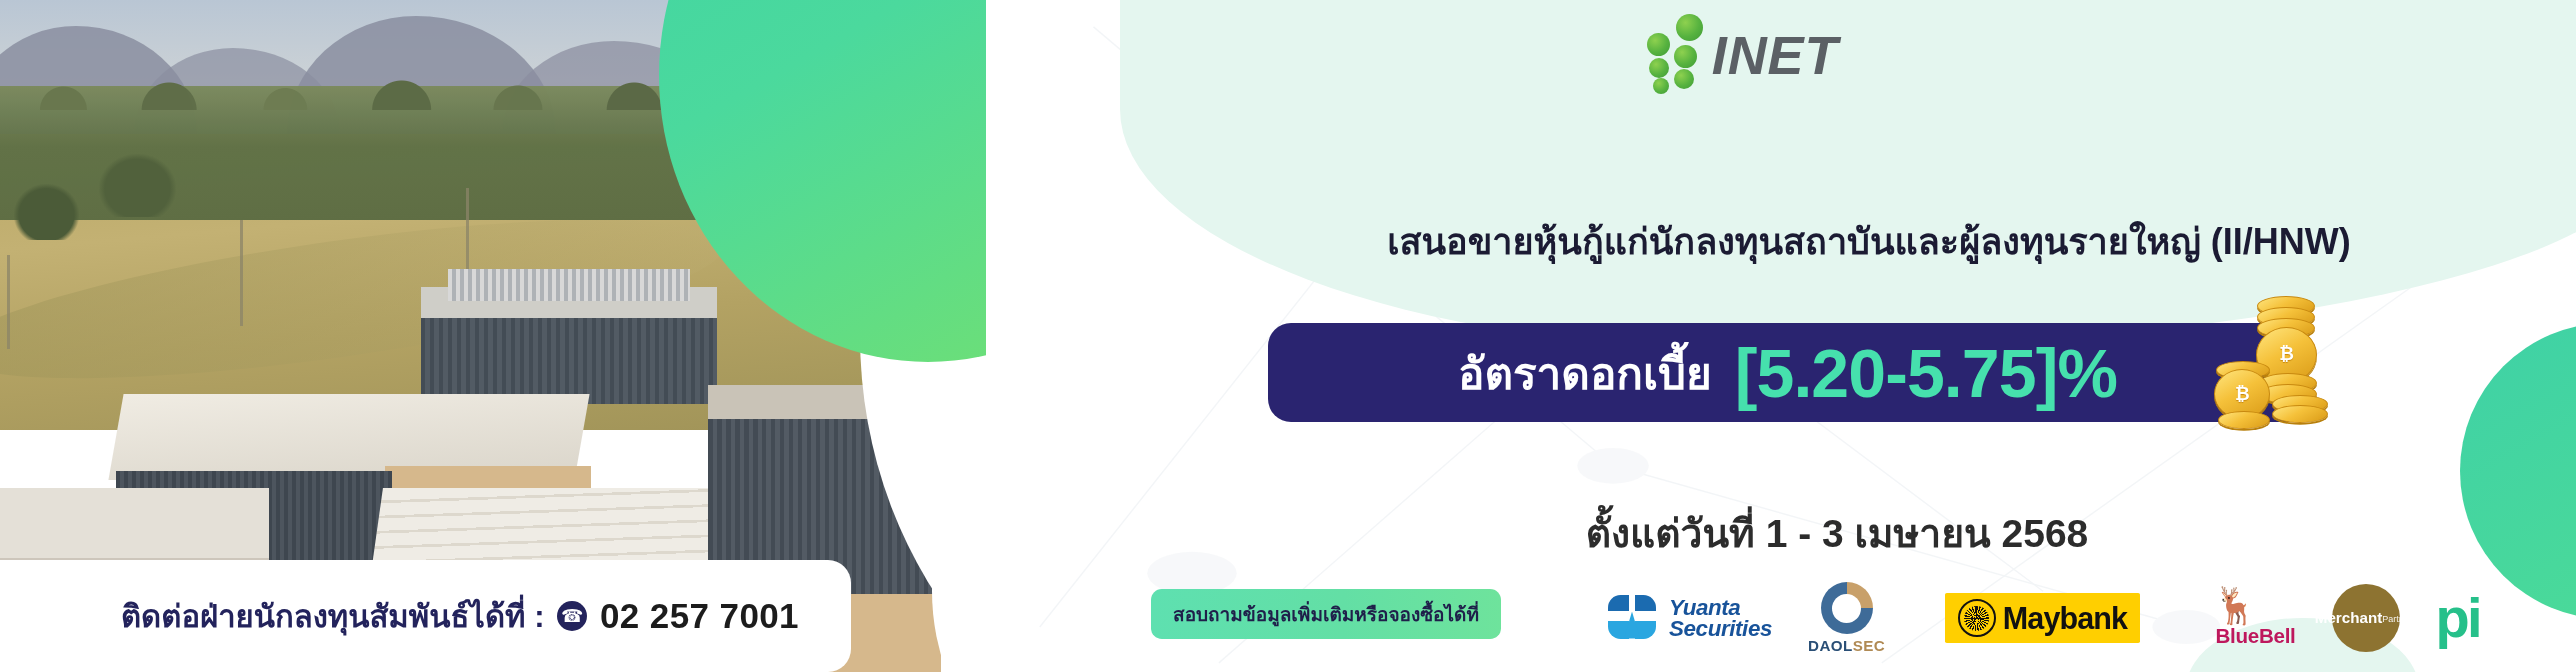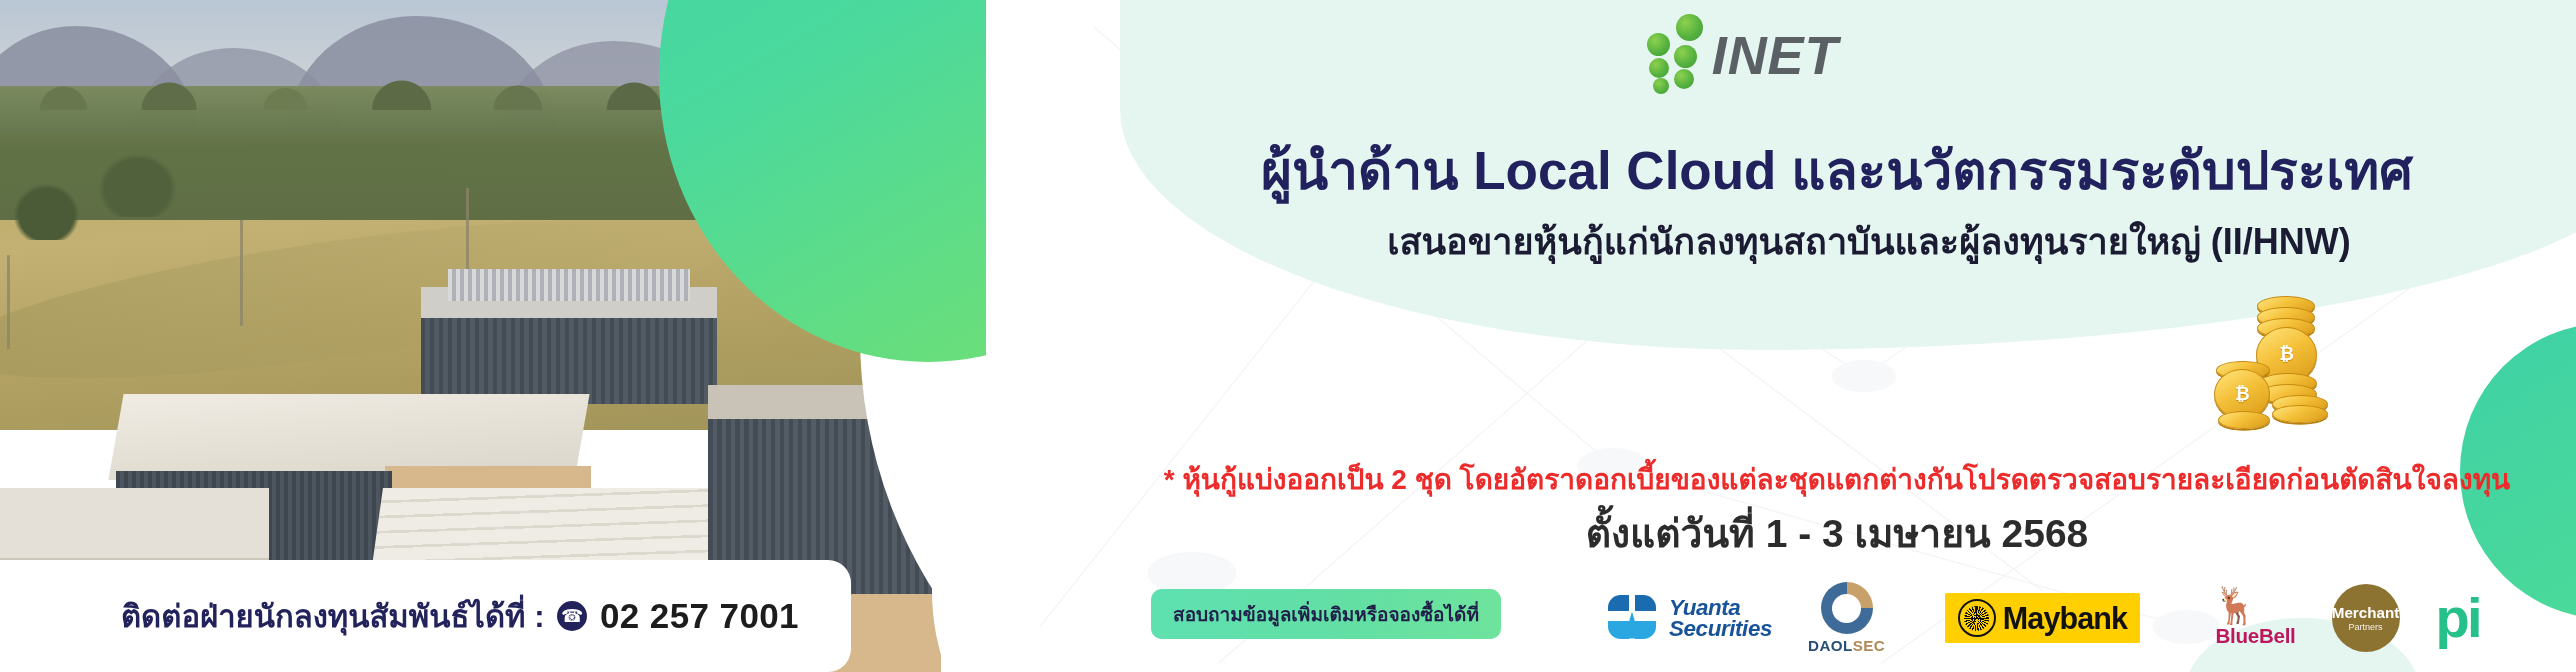--- a/index.html
+++ b/index.html
@@ -178,21 +178,21 @@
   .mb-mark{width:34px;height:34px;border-radius:50%;border:2.7px solid #111;position:relative;}
   .mb-mark:after{content:"";position:absolute;left:4.5px;top:4.5px;right:4.5px;bottom:4.5px;
     border-radius:50%;background:repeating-conic-gradient(#111 0 7deg,#ffcf00 7deg 14deg);}
   .mb-txt{font-size:30.5px;font-weight:bold;color:#111;letter-spacing:-0.9px;}
 
   .bb{display:flex;flex-direction:column;align-items:center;}
   .bb-mark{font-size:36px;line-height:1;color:#2b2f78;}
   .bb-txt{font-size:20.6px;font-weight:bold;color:#be185d;letter-spacing:-0.3px;margin-left:40px;}
 
   .mp{width:68px;height:68px;border-radius:50%;background:#8d7331;
-    display:flex;flex-direction:column;align-items:center;justify-content:center;color:#fff;}
+    display:flex;flex-direction:row;align-items:center;justify-content:center;color:#fff;}
   .mp b{font-size:15.2px;font-weight:600;line-height:1;}
   .mp s{font-size:9px;text-decoration:none;opacity:.9;margin-top:1.8px;}
 
   .pi{font-size:56px;font-weight:bold;color:#26c08a;line-height:.8;letter-spacing:-2.7px;}
 
   
   #contact{
     position:absolute;left:-63px;top:560px;width:914px;height:112px;
     background:#ffffff;border-radius:0 23px 23px 0;
     display:flex;align-items:center;justify-content:flex-end;gap:12.5px;
@@ -298,42 +298,44 @@
       <span style="left:36px;top:1.8px;width:27px;height:27px;"></span>
       <span style="left:7.2px;top:20px;width:23px;height:23px;"></span>
       <span style="left:34px;top:32px;width:23px;height:23px;"></span>
       <span style="left:9px;top:45px;width:20px;height:20px;"></span>
       <span style="left:34px;top:56px;width:20px;height:20px;"></span>
       <span style="left:12.5px;top:65px;width:16px;height:16px;"></span>
     </div>
     <div id="logo-word">INET</div>
   </div>
 
-  <div id="headline">ผู้นำด้าน Local Cloud และนวัตกรรมระดับประเทศ</div>
   <div id="subhead">เสนอขายหุ้นกู้แก่นักลงทุนสถาบันและผู้ลงทุนรายใหญ่ (II/HNW)</div>
 
+  <div id="ratebox">
+    <span id="rate-label">อัตราดอกเบี้ย</span>
+    <span id="rate-value">[5.20-5.75]%</span>
+  </div>
   <div id="coins">
     <div class="coin" style="left:48px;top:0;width:56px;height:18px;"></div>
     <div class="coin" style="left:48px;top:10.8px;width:56px;height:18px;"></div>
     <div class="coin" style="left:48px;top:21.5px;width:56px;height:18px;"></div>
     <div class="coin" style="left:47px;top:30.5px;width:59px;height:54px;">
         <b>₿</b>
       </div>
     <div class="coin" style="left:50px;top:77px;width:56px;height:18px;"></div>
     <div class="coin" style="left:50px;top:88px;width:56px;height:18px;"></div>
     <div class="coin" style="left:7.2px;top:65px;width:52px;height:16px;"></div>
     <div class="coin" style="left:5.4px;top:73px;width:54px;height:48px;">
         <b>₿</b>
       </div>
     <div class="coin" style="left:9px;top:115px;width:50px;height:16px;"></div>
     <div class="coin" style="left:63px;top:99px;width:54px;height:16px;"></div>
     <div class="coin" style="left:63px;top:109px;width:54px;height:16px;"></div>
   </div>
 
-  <div id="disclaim">* หุ้นกู้แบ่งออกเป็น 2 ชุด โดยอัตราดอกเบี้ยของแต่ละชุดแตกต่างกันโปรดตรวจสอบรายละเอียดก่อนตัดสินใจลงทุน</div>
   <div id="dateline">ตั้งแต่วันที่ 1 - 3 เมษายน 2568</div>
 
   <div id="cta">สอบถามข้อมูลเพิ่มเติมหรือจองซื้อได้ที่</div>
 
   <div id="partners">
 
     <div class="plogo">
       <div class="yt-mark">
         <i style="left:3.6px;top:5.4px;width:21.5px;height:16px;border-radius:12.5px 0 0 0;"></i>
         <i style="left:30.5px;top:5.4px;width:21.5px;height:16px;border-radius:0 12.5px 0 0;"></i>

